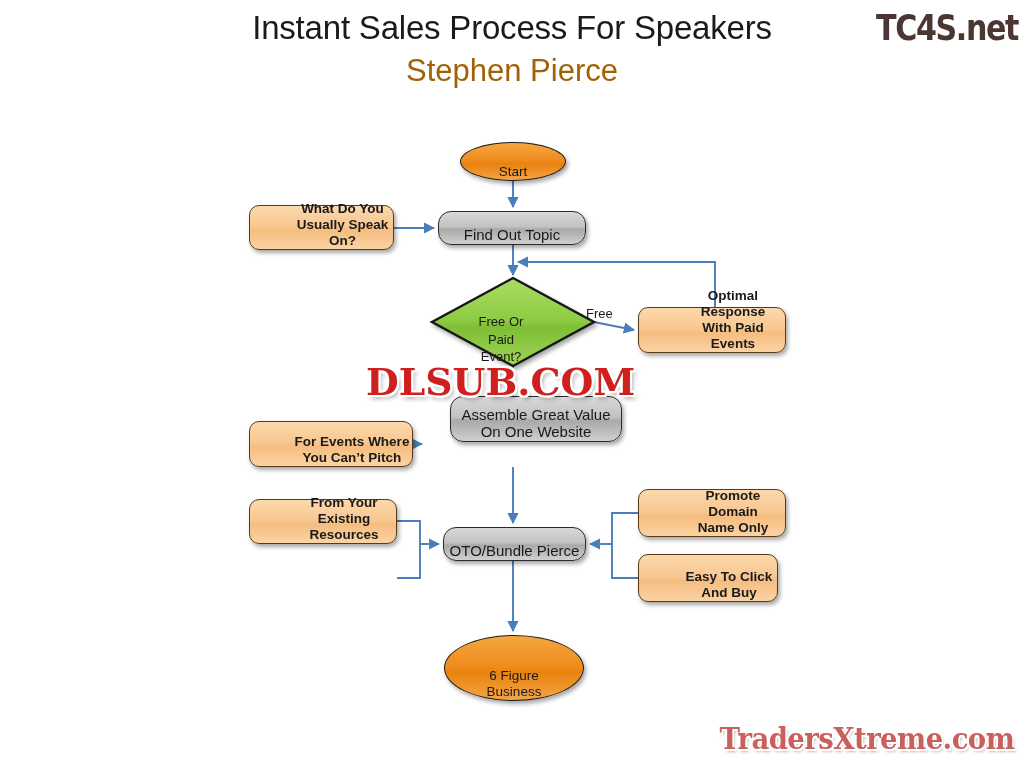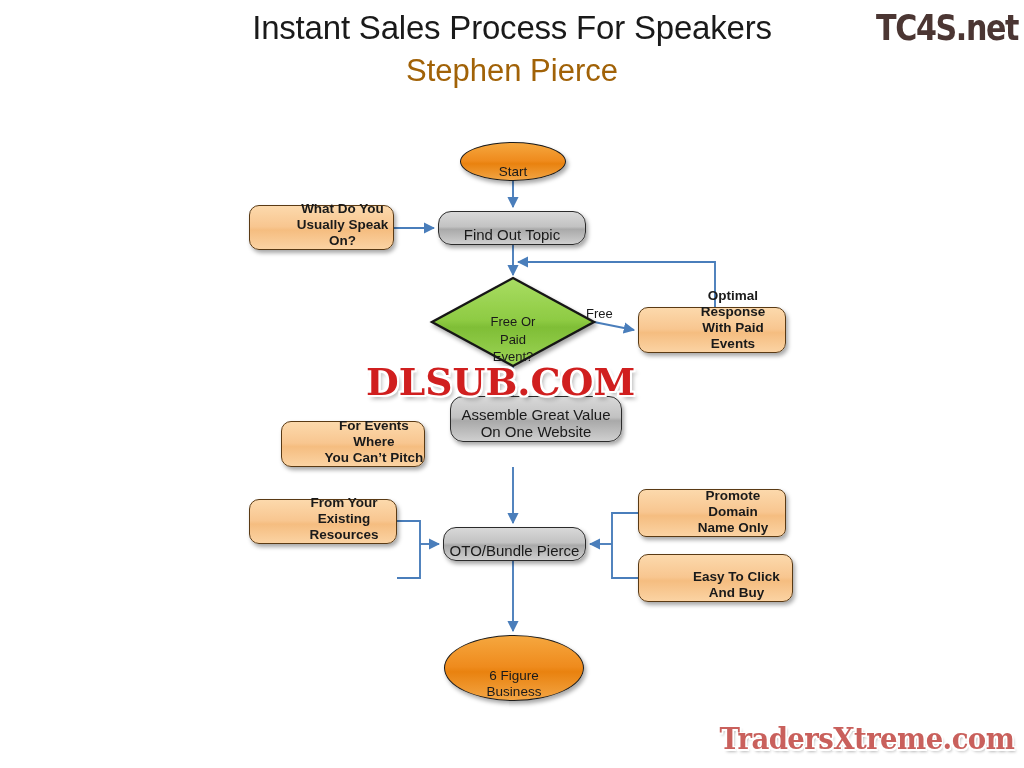--- a/index.html
+++ b/index.html
@@ -238,50 +238,50 @@
   </div>
 
   <div class="node node-process" style="left:438px; top:211px; width:148px; height:34px;">
     <span>Find Out Topic</span>
   </div>
 
   <div class="node node-note" style="left:249px; top:205px; width:145px; height:45px;">
     <span class="ml">What Do You<br>Usually Speak On?</span>
   </div>
 
-  <div class="node node-decision" style="left:432px; top:278px; width:162px; height:88px;">
+  <div class="node node-decision" style="left:420px; top:278px; width:162px; height:88px;">
     <span class="diamond-label ml">Free Or<br>Paid<br>Event?</span>
   </div>
 
   <div class="node node-note" style="left:638px; top:307px; width:148px; height:46px;">
     <span class="ml">Optimal Response<br>With Paid Events</span>
   </div>
 
   <div class="node node-process" style="left:426px; top:396px; width:172px; height:46px;margin-left:24px;">
     <span class="ml">Assemble Great Value<br>On One Website</span>
   </div>
 
-  <div class="node node-note" style="left:249px; top:421px; width:144px; height:46px;margin-left:32px;">
+  <div class="node node-note" style="left:249px; top:421px; width:164px; height:46px;">
     <span class="ml">For Events Where<br>You Can’t Pitch</span>
   </div>
 
   <div class="node node-process" style="left:443px; top:527px; width:143px; height:34px;">
     <span>OTO/Bundle Pierce</span>
   </div>
 
   <div class="node node-note" style="left:249px; top:499px; width:148px; height:45px;">
     <span class="ml">From Your Existing<br>Resources</span>
   </div>
 
 
-  <div class="node node-note" style="left:638px; top:489px; width:148px; height:48px;border-radius:8px;">
+  <div class="node node-note" style="left:638px; top:489px; width:148px; height:48px;">
     <span class="ml">Promote Domain<br>Name Only</span>
   </div>
 
-  <div class="node node-note" style="left:638px; top:554px; width:155px; height:48px;">
+  <div class="node node-note" style="left:638px; top:554px; width:140px; height:48px;">
     <span class="ml">Easy To Click<br>And Buy</span>
   </div>
 
   <div class="node node-terminator" style="left:444px; top:635px; width:140px; height:66px;">
     <span class="ml">6 Figure<br>Business</span>
   </div>
 
   <div class="edge-label" style="left:586px; top:306px;">
     <span>Free</span>
   </div>

